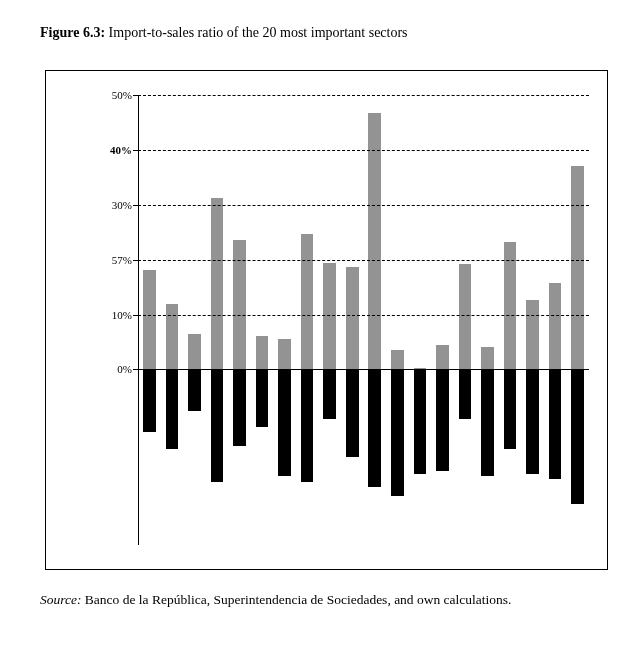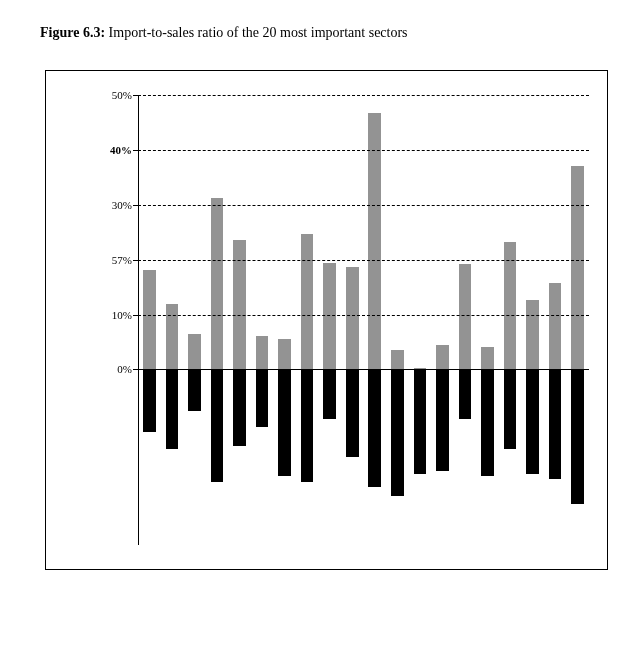--- a/index.html
+++ b/index.html
@@ -229,14 +229,17 @@
         <div class="y-label" style="top: 109.756px; margin-left: 32px;">30%</div>
         <div class="gridline" style="top: 54.878px;"></div>
         <div class="tick" style="top: 54.878px;"></div>
         <div class="y-label" style="top: 54.878px; font-weight: bold;">40%</div>
         <div class="gridline" style="top: 0px;"></div>
         <div class="tick" style="top: 0px;"></div>
         <div class="y-label" style="top: 0px;">50%</div>
       </div>
   </div>
 
+  <div class="source-note">
+    <span class="src-label">Source:</span><span> Banco de la República, Superintendencia de Sociedades, and own calculations.</span>
+  </div>
 
 </div>
 
 </body></html>

